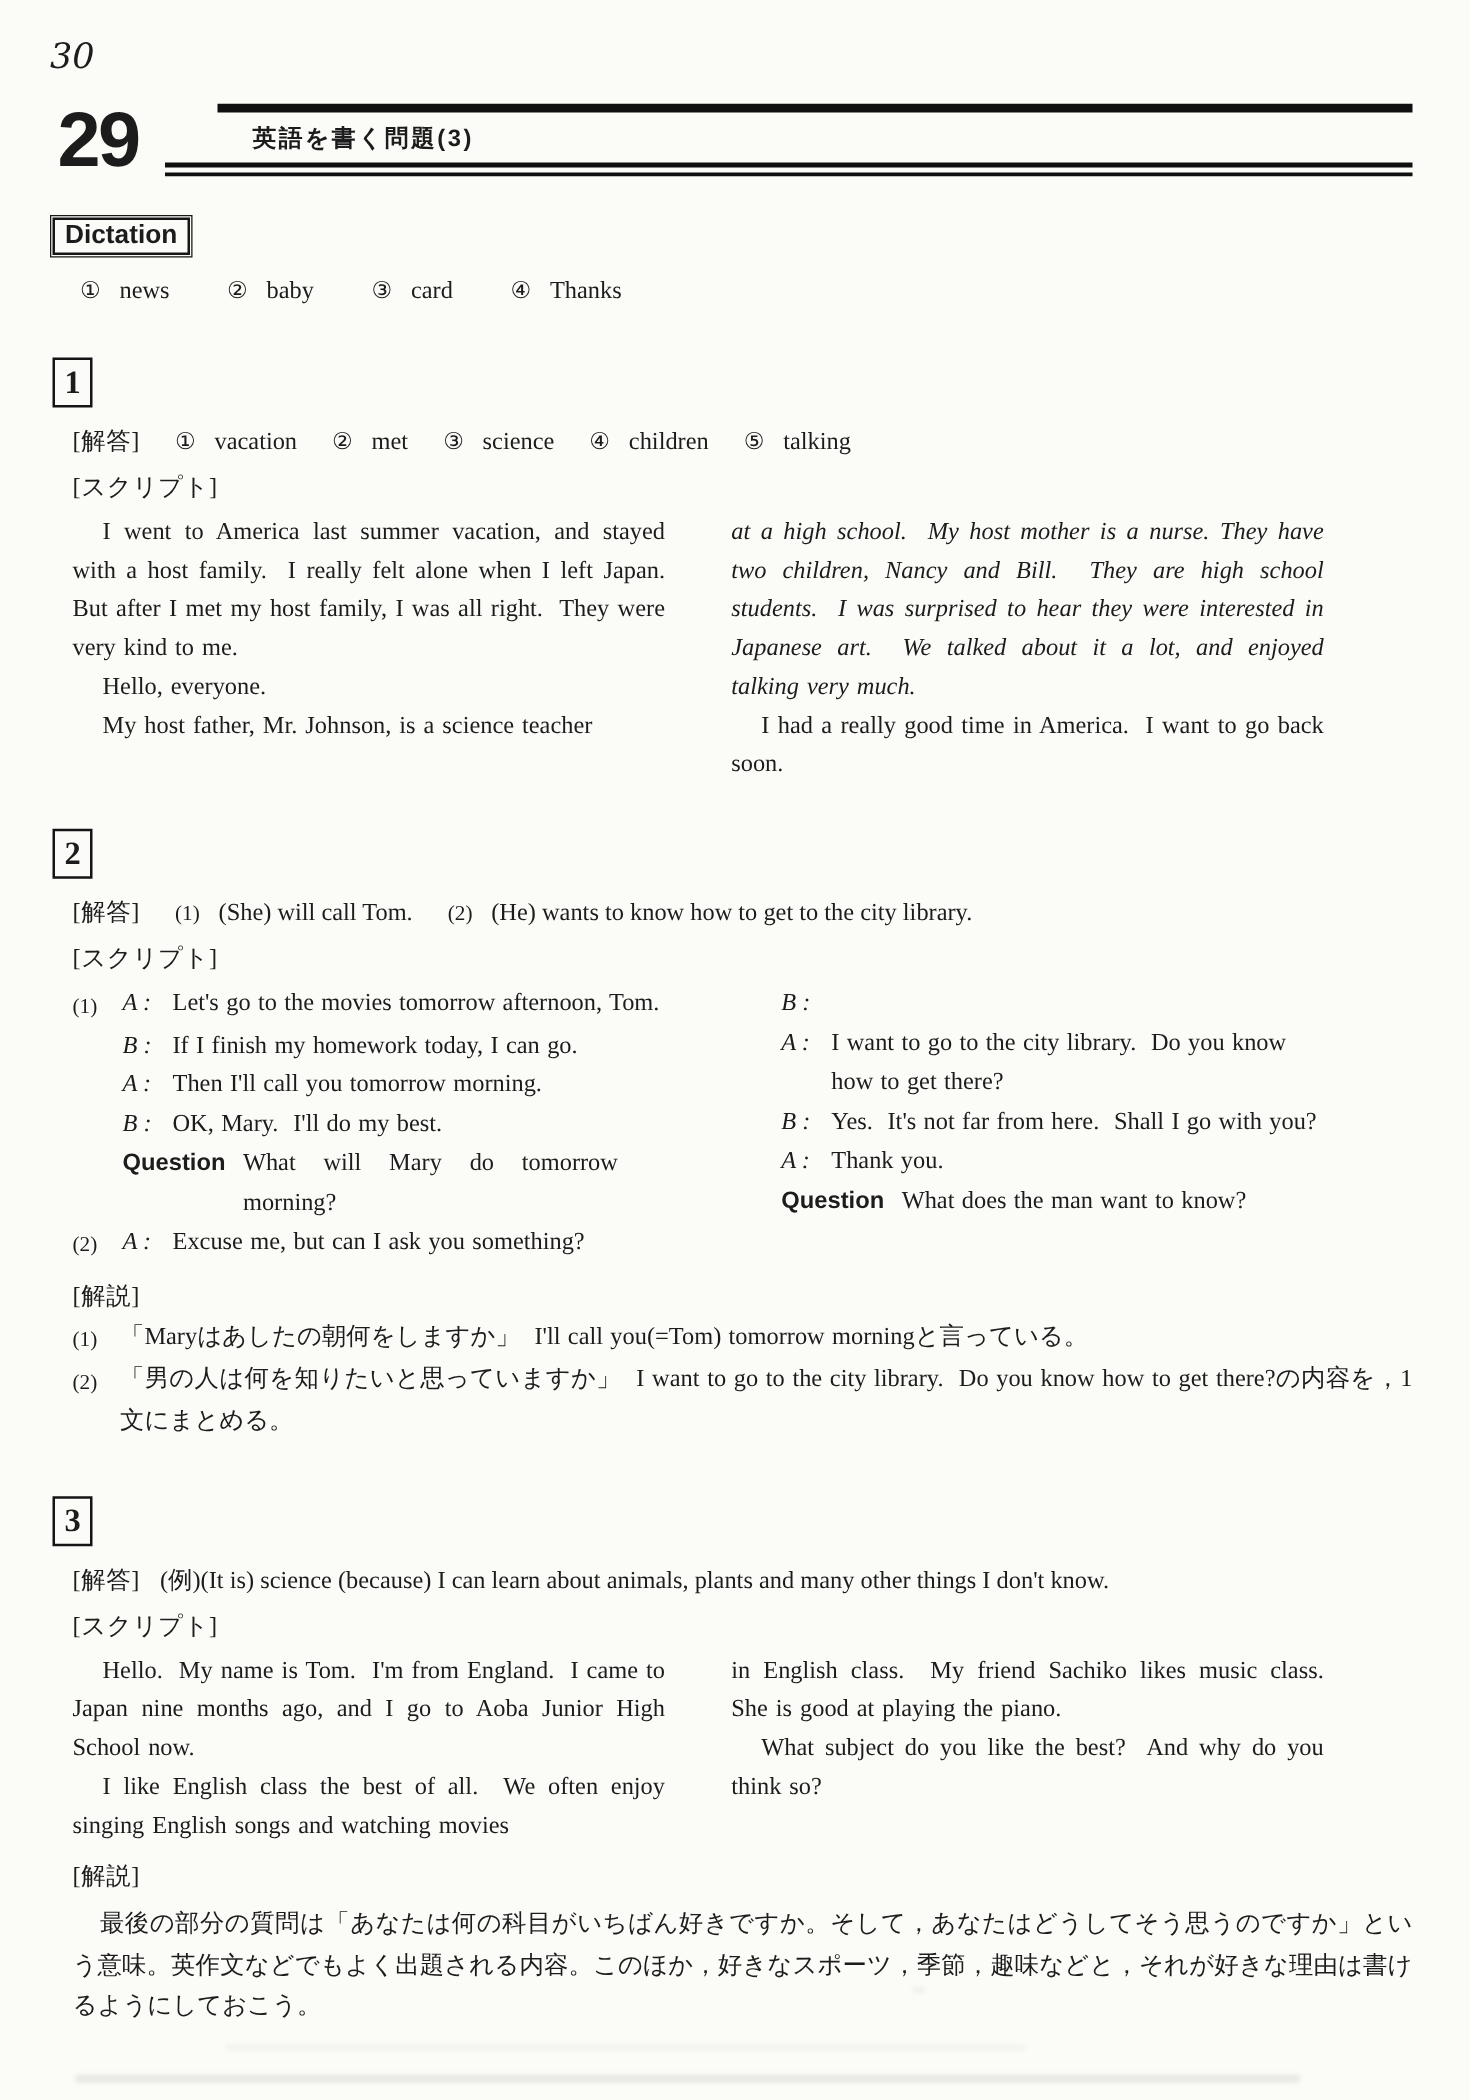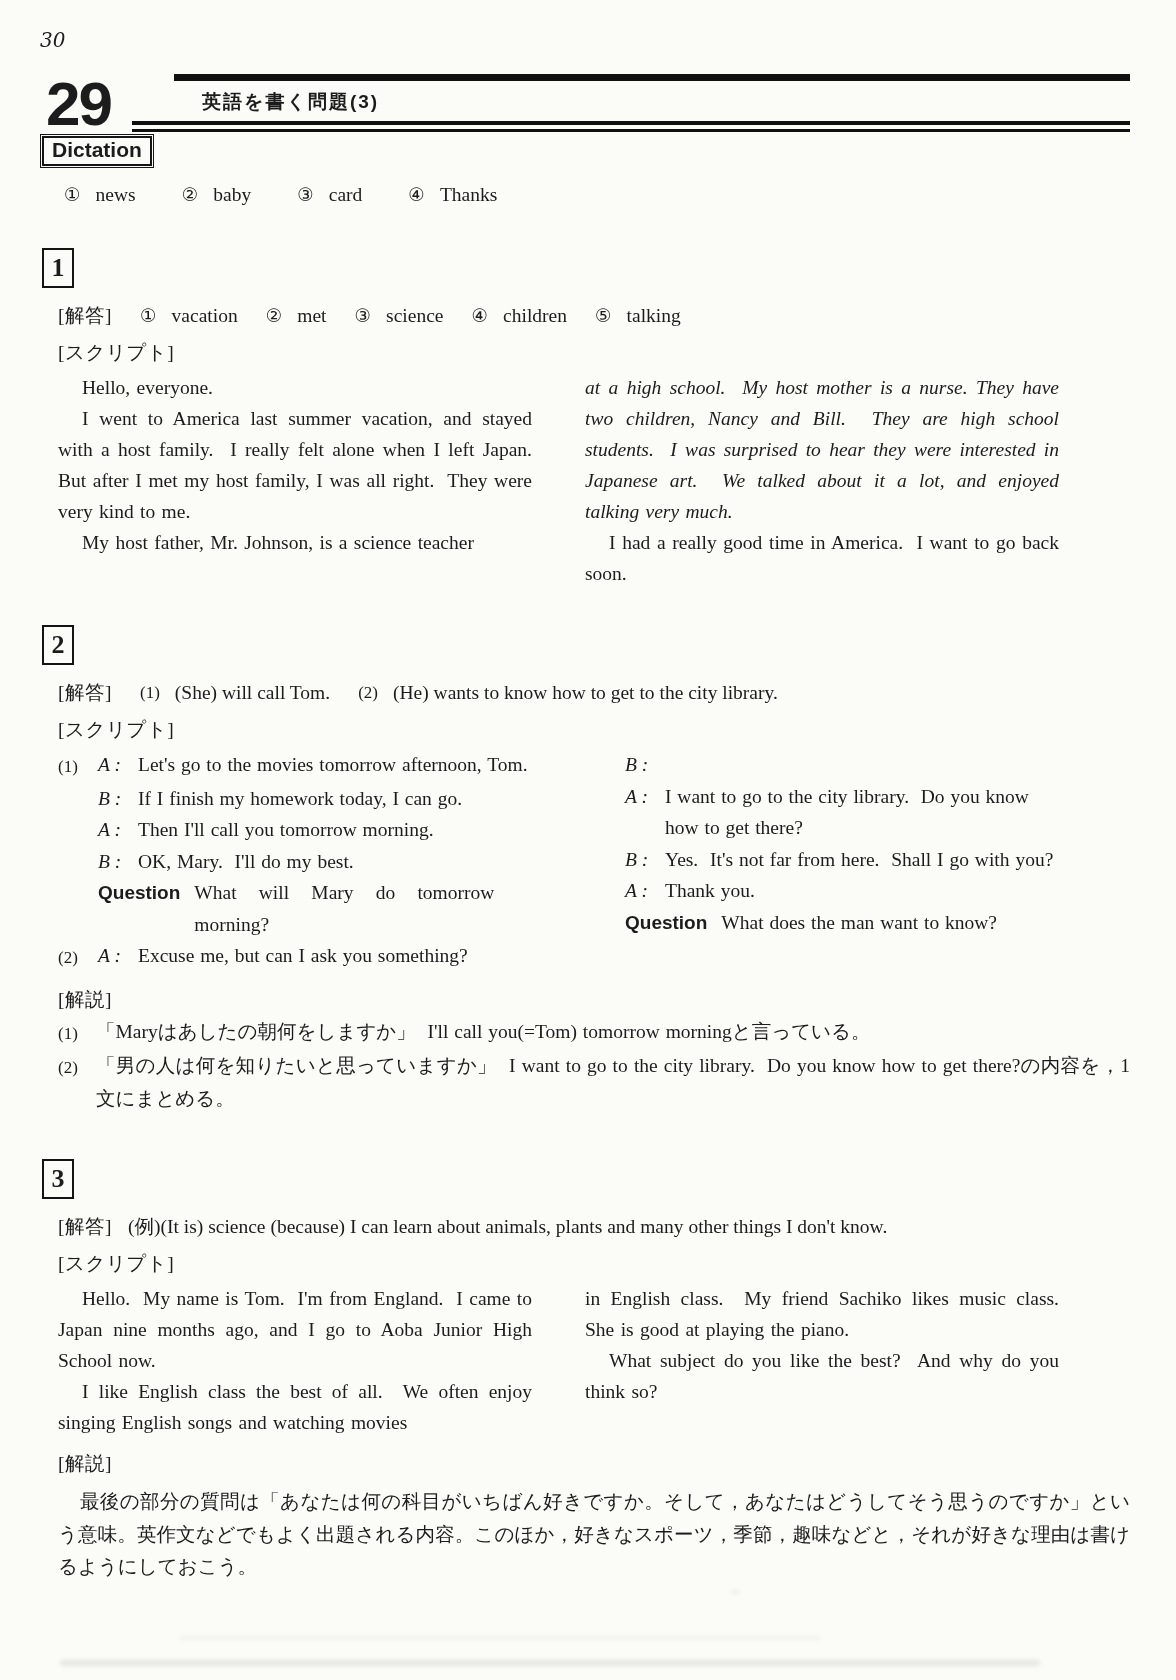--- a/index.html
+++ b/index.html
@@ -6,21 +6,21 @@
   body{
     width:1176px;height:1680px;
     background:#fbfbf8;
     color:#1c1c1c;
     font-family:"Liberation Serif","DejaVu Serif",serif;
     font-size:19.5px;
     position:relative;
     overflow:hidden;
   }
   .page{padding:28px 46px 0 40px;position:relative;}
-  .page-number{font-style:italic;font-size:20px;font-family:"DejaVu Serif",serif;}
+  .page-number{font-style:italic;font-size:28px;font-family:"DejaVu Serif",serif;}
 
   
   .unit-header{display:flex;align-items:flex-start;gap:18px;margin-top:20px;}
   .unit-number{
     font-family:"Liberation Sans","DejaVu Sans",sans-serif;
     font-weight:700;font-size:62px;line-height:64px;letter-spacing:-2px;
     padding-left:6px;min-width:88px;
   }
   .unit-title-block{flex:1;margin-top:2px;}
   .title-rule-top{height:7px;background:#101010;margin-left:22px;}
@@ -29,21 +29,21 @@
     font-weight:700;font-size:19px;letter-spacing:2px;
     padding:8px 0 6px 50px;
   }
   .title-rule-a{height:4px;background:#101010;margin-left:-20px;}
   .title-rule-b{height:3px;background:#101010;margin-top:4px;margin-left:-20px;}
 
   
   .dictation-box{
     display:inline-block;
     border:2px solid #161616;outline:1px solid #161616;outline-offset:1px;
-    padding:0 8px 2px 8px;margin-top:0;margin-left:2px;
+    padding:0 8px 2px 8px;margin-top:29px;margin-left:2px;
     font-family:"Liberation Sans","DejaVu Sans",sans-serif;
     font-weight:700;font-size:21px;
   }
   .dict-items{display:flex;margin:18px 0 0 24px;}
   .dict-item{margin-right:46px;}
   .cnum{font-family:"DejaVu Sans",sans-serif;font-size:18.5px;margin-right:15px;}
 
   
   .qsection{margin-top:42px;}
   .qsection.s2{margin-top:36px;}
@@ -126,22 +126,22 @@
       <span class="ans-pair"><span class="cnum">②</span><span>met</span></span>
       <span class="ans-pair"><span class="cnum">③</span><span>science</span></span>
       <span class="ans-pair"><span class="cnum">④</span><span>children</span></span>
       <span class="ans-pair"><span class="cnum">⑤</span><span>talking</span></span>
     </div>
 
     <div class="script-label jp-label">[スクリプト]</div>
 
     <div class="two-col">
       <div class="col">
+        <p class="para indent" style="margin:0;">I went to America last summer vacation, and stayed with a host family.  I really felt alone when I left Japan.  But after I met my host family, I was all right.  They were very kind to me.</p>
         <p class="para indent" style="margin:0;">Hello, everyone.</p>
-        <p class="para indent" style="margin:0;">I went to America last summer vacation, and stayed with a host family.  I really felt alone when I left Japan.  But after I met my host family, I was all right.  They were very kind to me.</p>
         <p class="para indent" style="margin:0;">My host father, Mr. Johnson, is a science teacher</p>
       </div>
       <div class="col">
         <p class="para" style="margin:0;font-style:italic;">at a high school.  My host mother is a nurse. They have two children, Nancy and Bill.  They are high school students.  I was surprised to hear they were interested in Japanese art.  We talked about it a lot, and enjoyed talking very much.</p>
         <p class="para indent" style="margin:0;">I had a really good time in America.  I want to go back soon.</p>
       </div>
     </div>
   </section>
 
   

